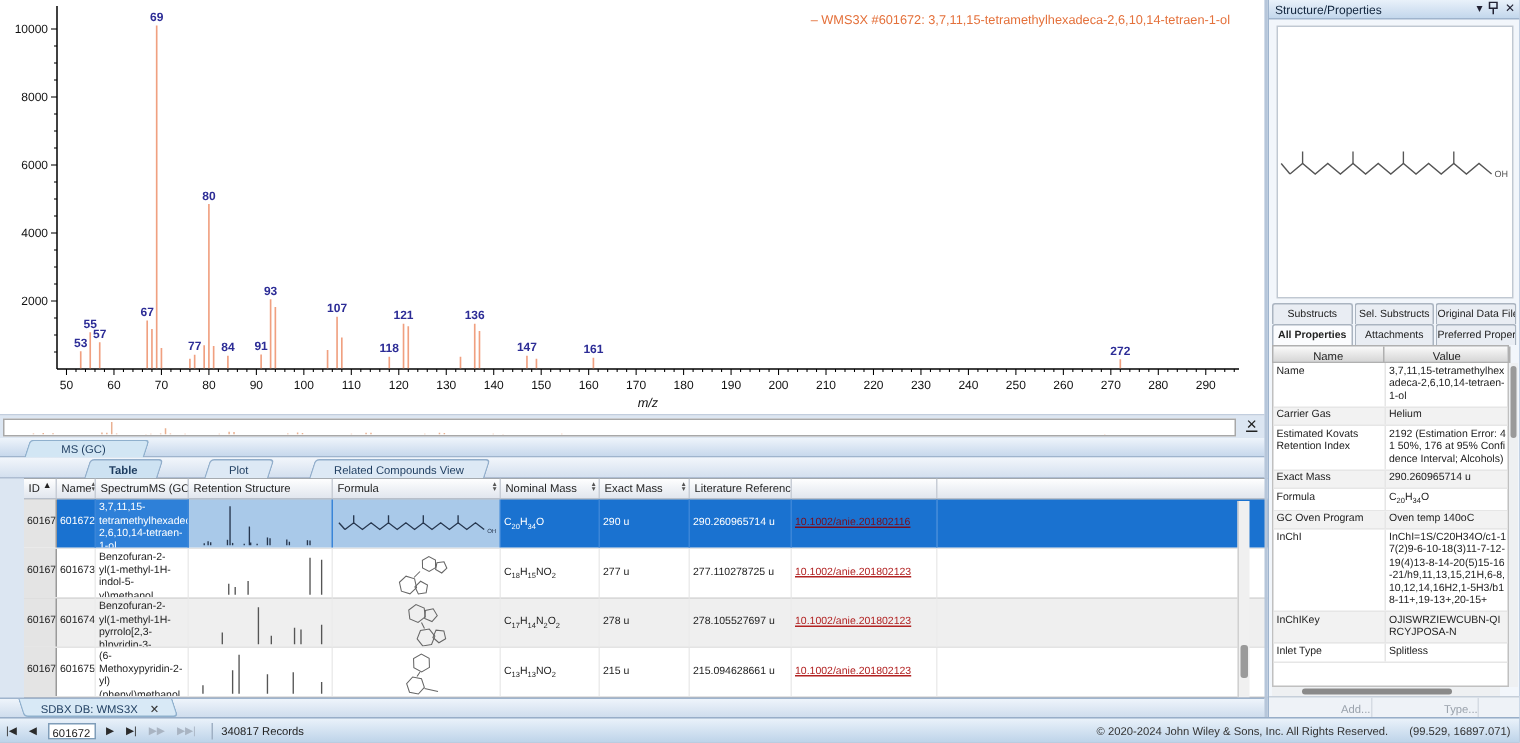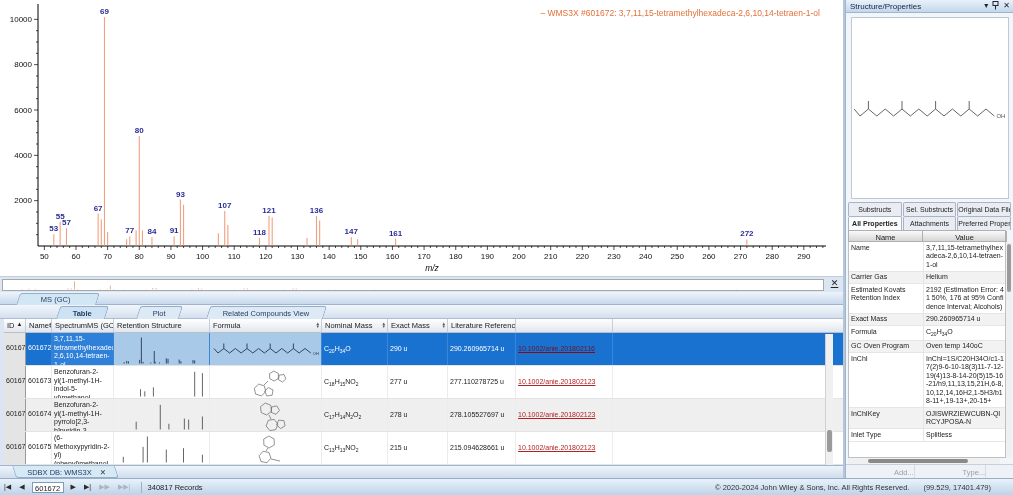--- a/index.html
+++ b/index.html
@@ -18,21 +18,21 @@
   .doctab-row { position:absolute; left:0; top:292px; width:843px; height:13px; background:linear-gradient(#eef4fb,#c7d8ec); border-bottom:1px solid #9fb4cd; }
   .doctab { position:absolute; left:18px; top:1px; height:12px; padding:1px 26px 0 22px; background:#d2e6f4; border:1px solid #8fb0cd; border-bottom:none; border-radius:3px 3px 0 0; font-size:7.5px; color:#1c3b5e; transform:skewX(-18deg); }
   .doctab > span { display:inline-block; transform:skewX(18deg); }
   
   .viewtab-row { position:absolute; left:0; top:305px; width:843px; height:14px; background:linear-gradient(#f2f6fb,#d4e0ef); border-bottom:1px solid #aebdd2; }
   .vtab { position:absolute; top:1px; height:13px; padding:1.5px 14px 0 14px; font-size:7.5px; color:#1c3b5e; background:#dde9f5; border:1px solid #92aecb; border-bottom:none; border-radius:3px 3px 0 0; transform:skewX(-18deg); }
   .vtab > span { display:inline-block; transform:skewX(18deg); }
   .vtab.active { background:#cde2f2; font-weight:bold; }
   .vtab.t1 { left:58px; } .vtab.t2 { left:138px; } .vtab.t3 { left:208px; }
   
-  .tbl { position:absolute; left:4px; top:319px; width:922px; height:146px; background:#404040; overflow:hidden; border-right:1px solid #c3cede; }
+  .tbl { position:absolute; left:16px; top:319px; width:922px; height:146px; background:#404040; overflow:hidden; border-right:1px solid #c3cede; }
   .trow, .thead { display:grid; grid-template-columns:22px 26px 62px 96px 112px 66px 60px 68px 97px 1fr; }
   .thead { height:14px; background:linear-gradient(#ffffff,#e1e6ee); border-bottom:1px solid #b8bfca; }
   .thead > div { font-size:7.5px; color:#222; padding:2px 2px 0 3px; border-right:1px solid #c8cdd6; white-space:nowrap; overflow:hidden; display:flex; align-items:flex-start; }
   .sorticon { margin-left:auto; font-size:5px; line-height:3px; color:#555; display:flex; flex-direction:column; padding-top:1px; }
   .sortasc { margin-left:2px; font-size:6px; color:#222; }
   .hdr-sub { margin-left:auto; font-weight:normal; }
   .trow { height:33px; border-bottom:1px solid #e4e4e4; background:#fff; }
   .trow.alt { background:#efefef; }
   .trow > div { font-size:7px; padding:2px 2px; border-right:1px solid #ececec; overflow:hidden; line-height:8.5px; }
   .rowhdr { background:#e4e4e4; border-right:1px solid #9a9a9a !important; color:#222; font-size:7px; padding-top:11px !important; }
@@ -48,21 +48,21 @@
   .bottomtab-row { position:absolute; left:0; top:465px; width:843px; height:13px; background:linear-gradient(#eef4fb,#cfdded); border-top:1px solid #9fb4cd; }
   .btab { position:absolute; left:14px; top:0px; height:12px; padding:1.5px 10px 0 12px; background:#d8e9f6; border:1px solid #8fb0cd; border-top:none; border-radius:0 0 3px 3px; font-size:7.5px; color:#1c3b5e; transform:skewX(18deg); }
   .btab > span { display:inline-block; transform:skewX(-18deg); }
   .btab-close { margin-left:8px; font-weight:bold; color:#333; }
   .bottom-bar { position:absolute; left:0; top:478px; width:1013px; height:17px; background:linear-gradient(#eaf2fa,#bdd3e9); border-top:1px solid #98aec8; display:flex; align-items:center; font-size:7.5px; }
   .navbtn { color:#2b2b2b; font-size:7px; padding:0 4px; cursor:pointer; }
   .navbtn.gray { color:#a9b4c2; }
   .recbox { width:32px; height:11px; background:#fff; border:1px solid #7f9db9; text-align:center; font-size:7.5px; line-height:11px; margin:0 3px; }
   .recdiv { width:1px; height:11px; background:#9fb0c4; margin:0 6px; }
   .records-label { color:#222; }
-  .statusright { margin-left:auto; display:flex; gap:14px; padding-right:22px; color:#333; }
+  .statusright { margin-left:auto; display:flex; gap:14px; padding-right:6px; color:#333; }
   
   .splitter { position:absolute; left:843px; top:0; width:2px; height:478px; background:#b6c6da; }
   .right-panel { position:absolute; left:845px; top:0; width:168px; height:478px; background:#f2f6fb; border-left:1px solid #9fb4cd; }
   .rp-title { position:absolute; left:0; top:0; width:168px; height:13px; background:linear-gradient(#e9f1fa,#c3d7ec); border-bottom:1px solid #9fb4cd; font-size:8px; color:#10243c; padding:1.5px 0 0 4px; }
   .rp-title-icons { position:absolute; right:3px; top:1px; display:flex; gap:4px; color:#223; font-size:8px; }
   .rp-title-icons span { cursor:pointer; line-height:10px; }
   .structure-box { position:absolute; left:5px; top:17px; width:158px; height:182px; background:#fff; border:1px solid #c0c8d2; }
   .rp-tabs { position:absolute; left:2px; width:164px; height:14px; display:flex; }
   .rp-tabs.r1 { top:202px; } .rp-tabs.r2 { top:216px; }
   .rp-tab { flex:1; font-size:7px; text-align:center; padding-top:2.5px; background:#e9edf3; border:1px solid #aab4c0; border-bottom:none; border-radius:2px 2px 0 0; margin-right:1px; color:#222; white-space:nowrap; overflow:hidden; cursor:pointer; }
@@ -617,17 +617,17 @@
     <span class="navbtn">◀</span>
     <span class="recbox">601672</span>
     <span class="navbtn">▶</span>
     <span class="navbtn">▶|</span>
     <span class="navbtn gray">▶▶</span>
     <span class="navbtn gray">▶▶|</span>
     <span class="recdiv"></span>
     <span class="records-label">340817 Records</span>
     <span class="statusright">
       <span>© 2020-2024 John Wiley &amp; Sons, Inc. All Rights Reserved.</span>
-      <span>(99.529, 17401.479)</span>
+      <span>(99.529, 16897.071)</span>
     </span>
   </div>
 
 </div>
 
 </body></html>

